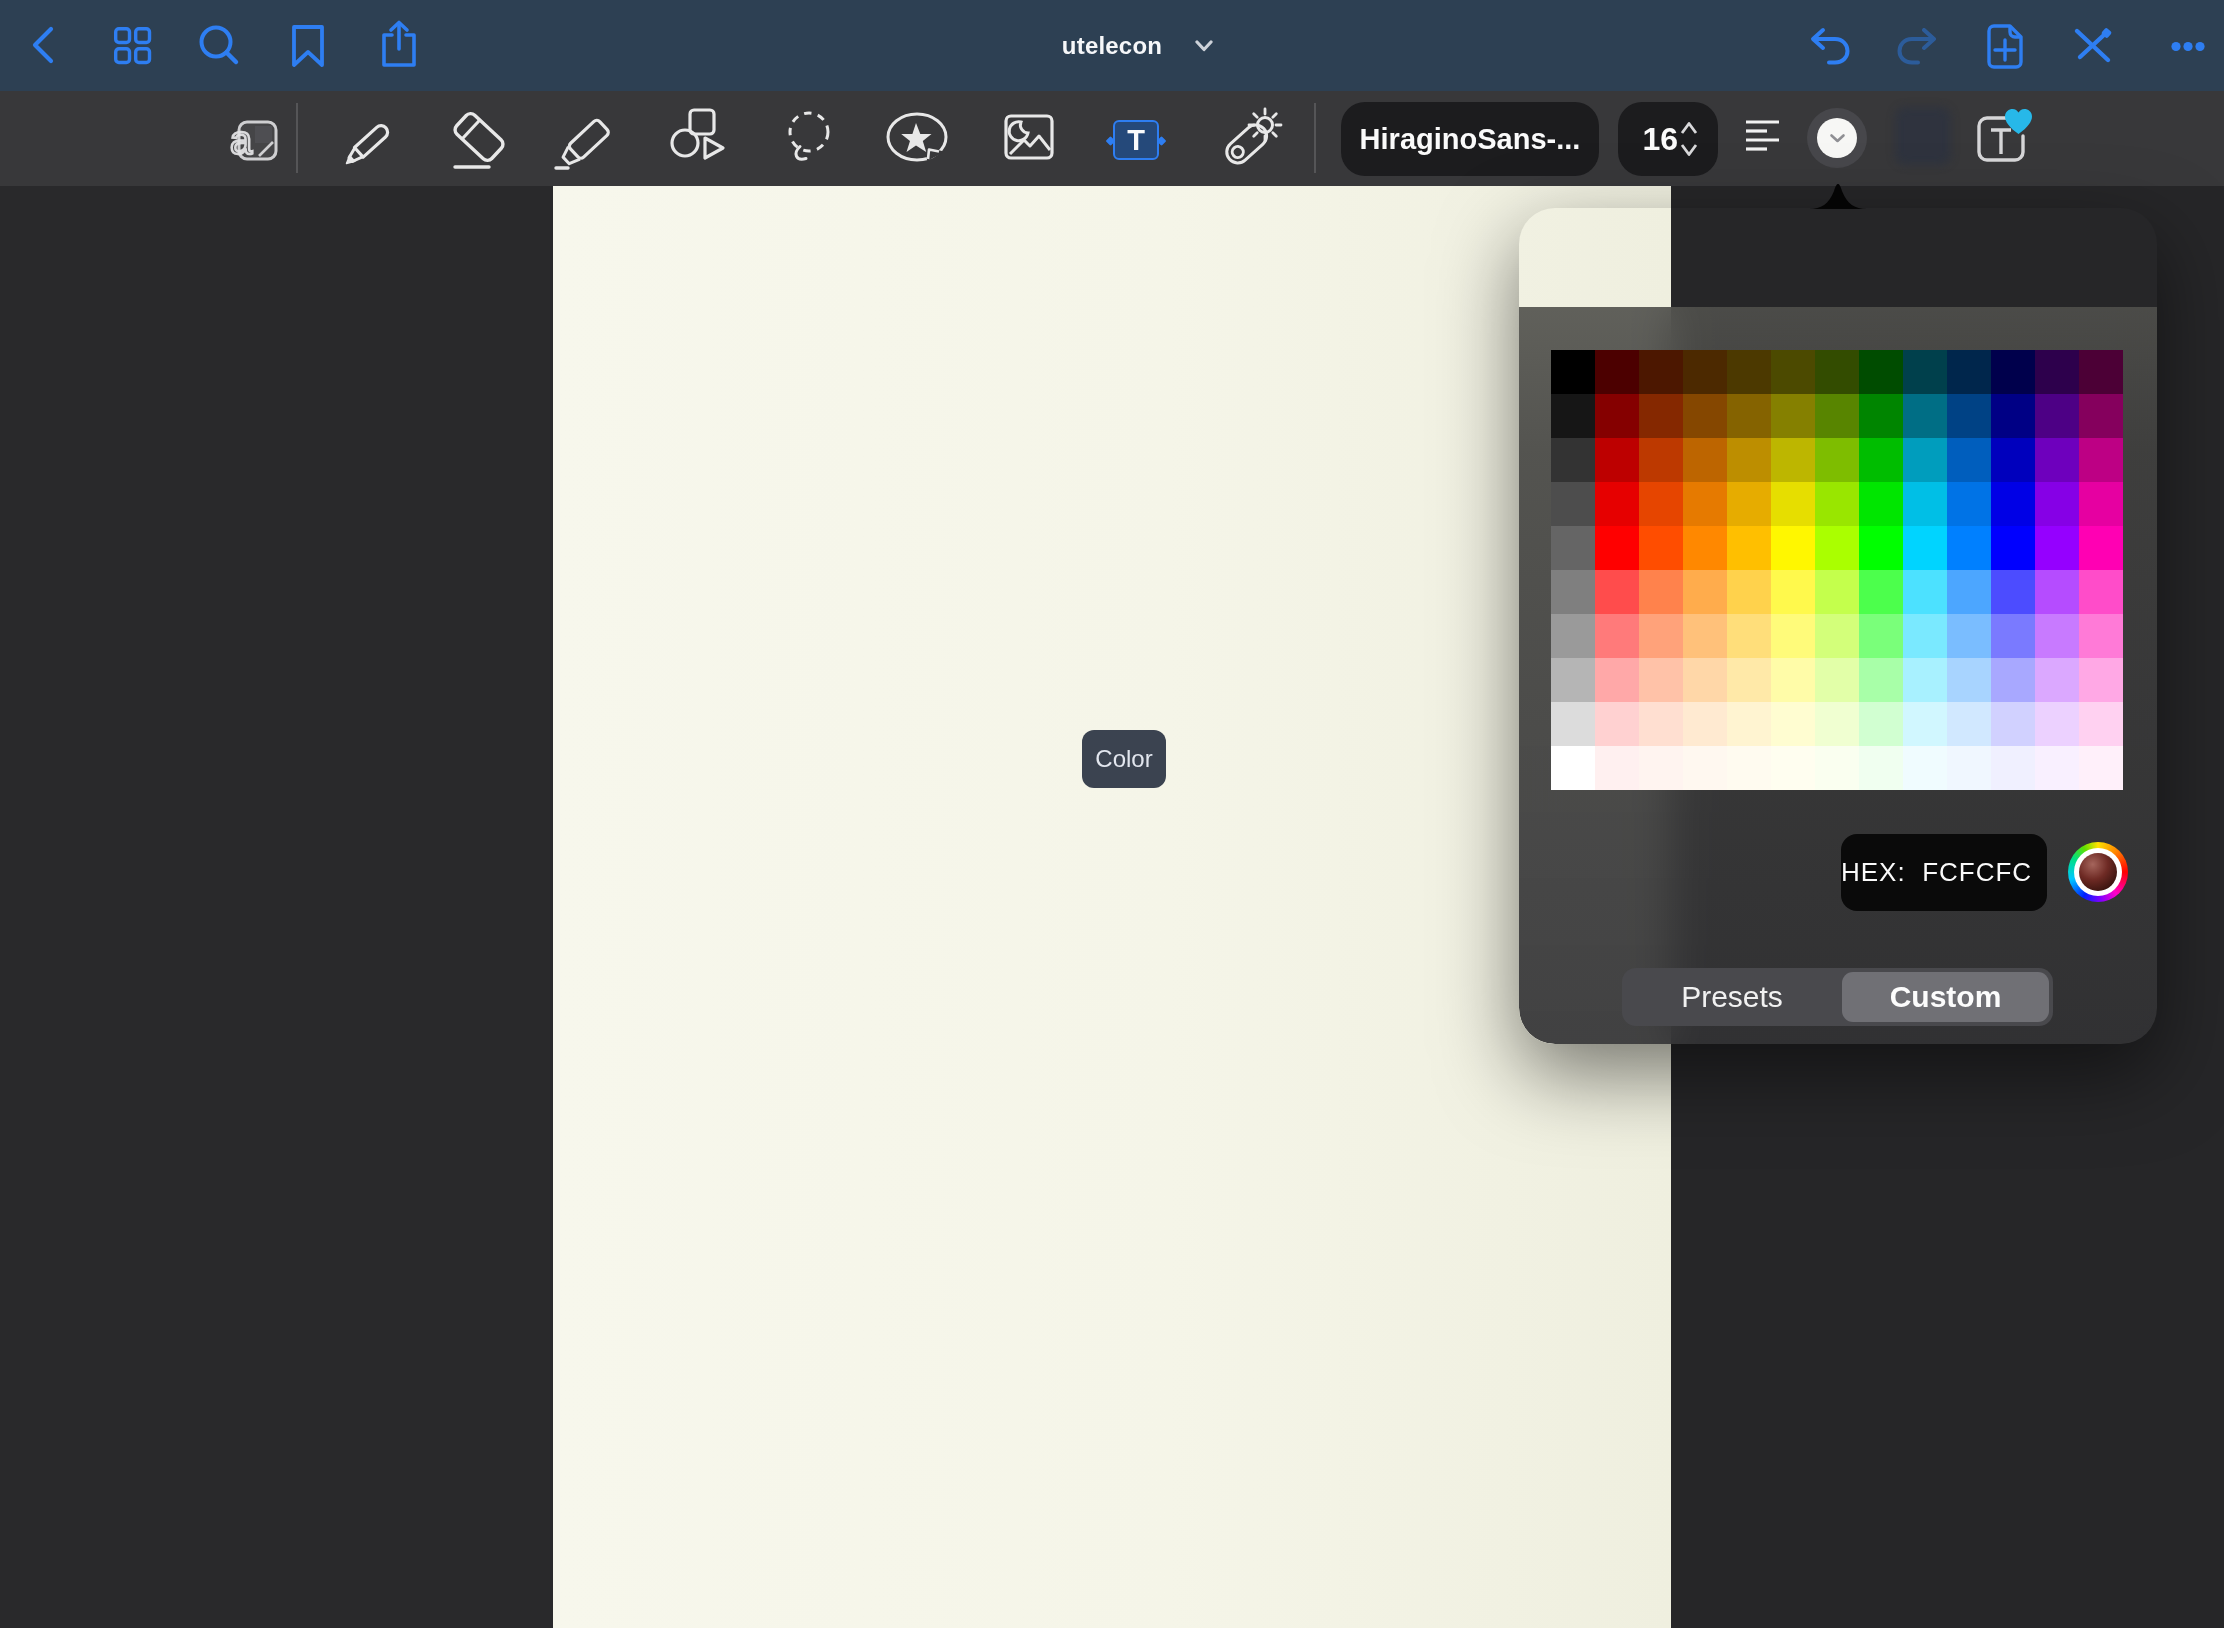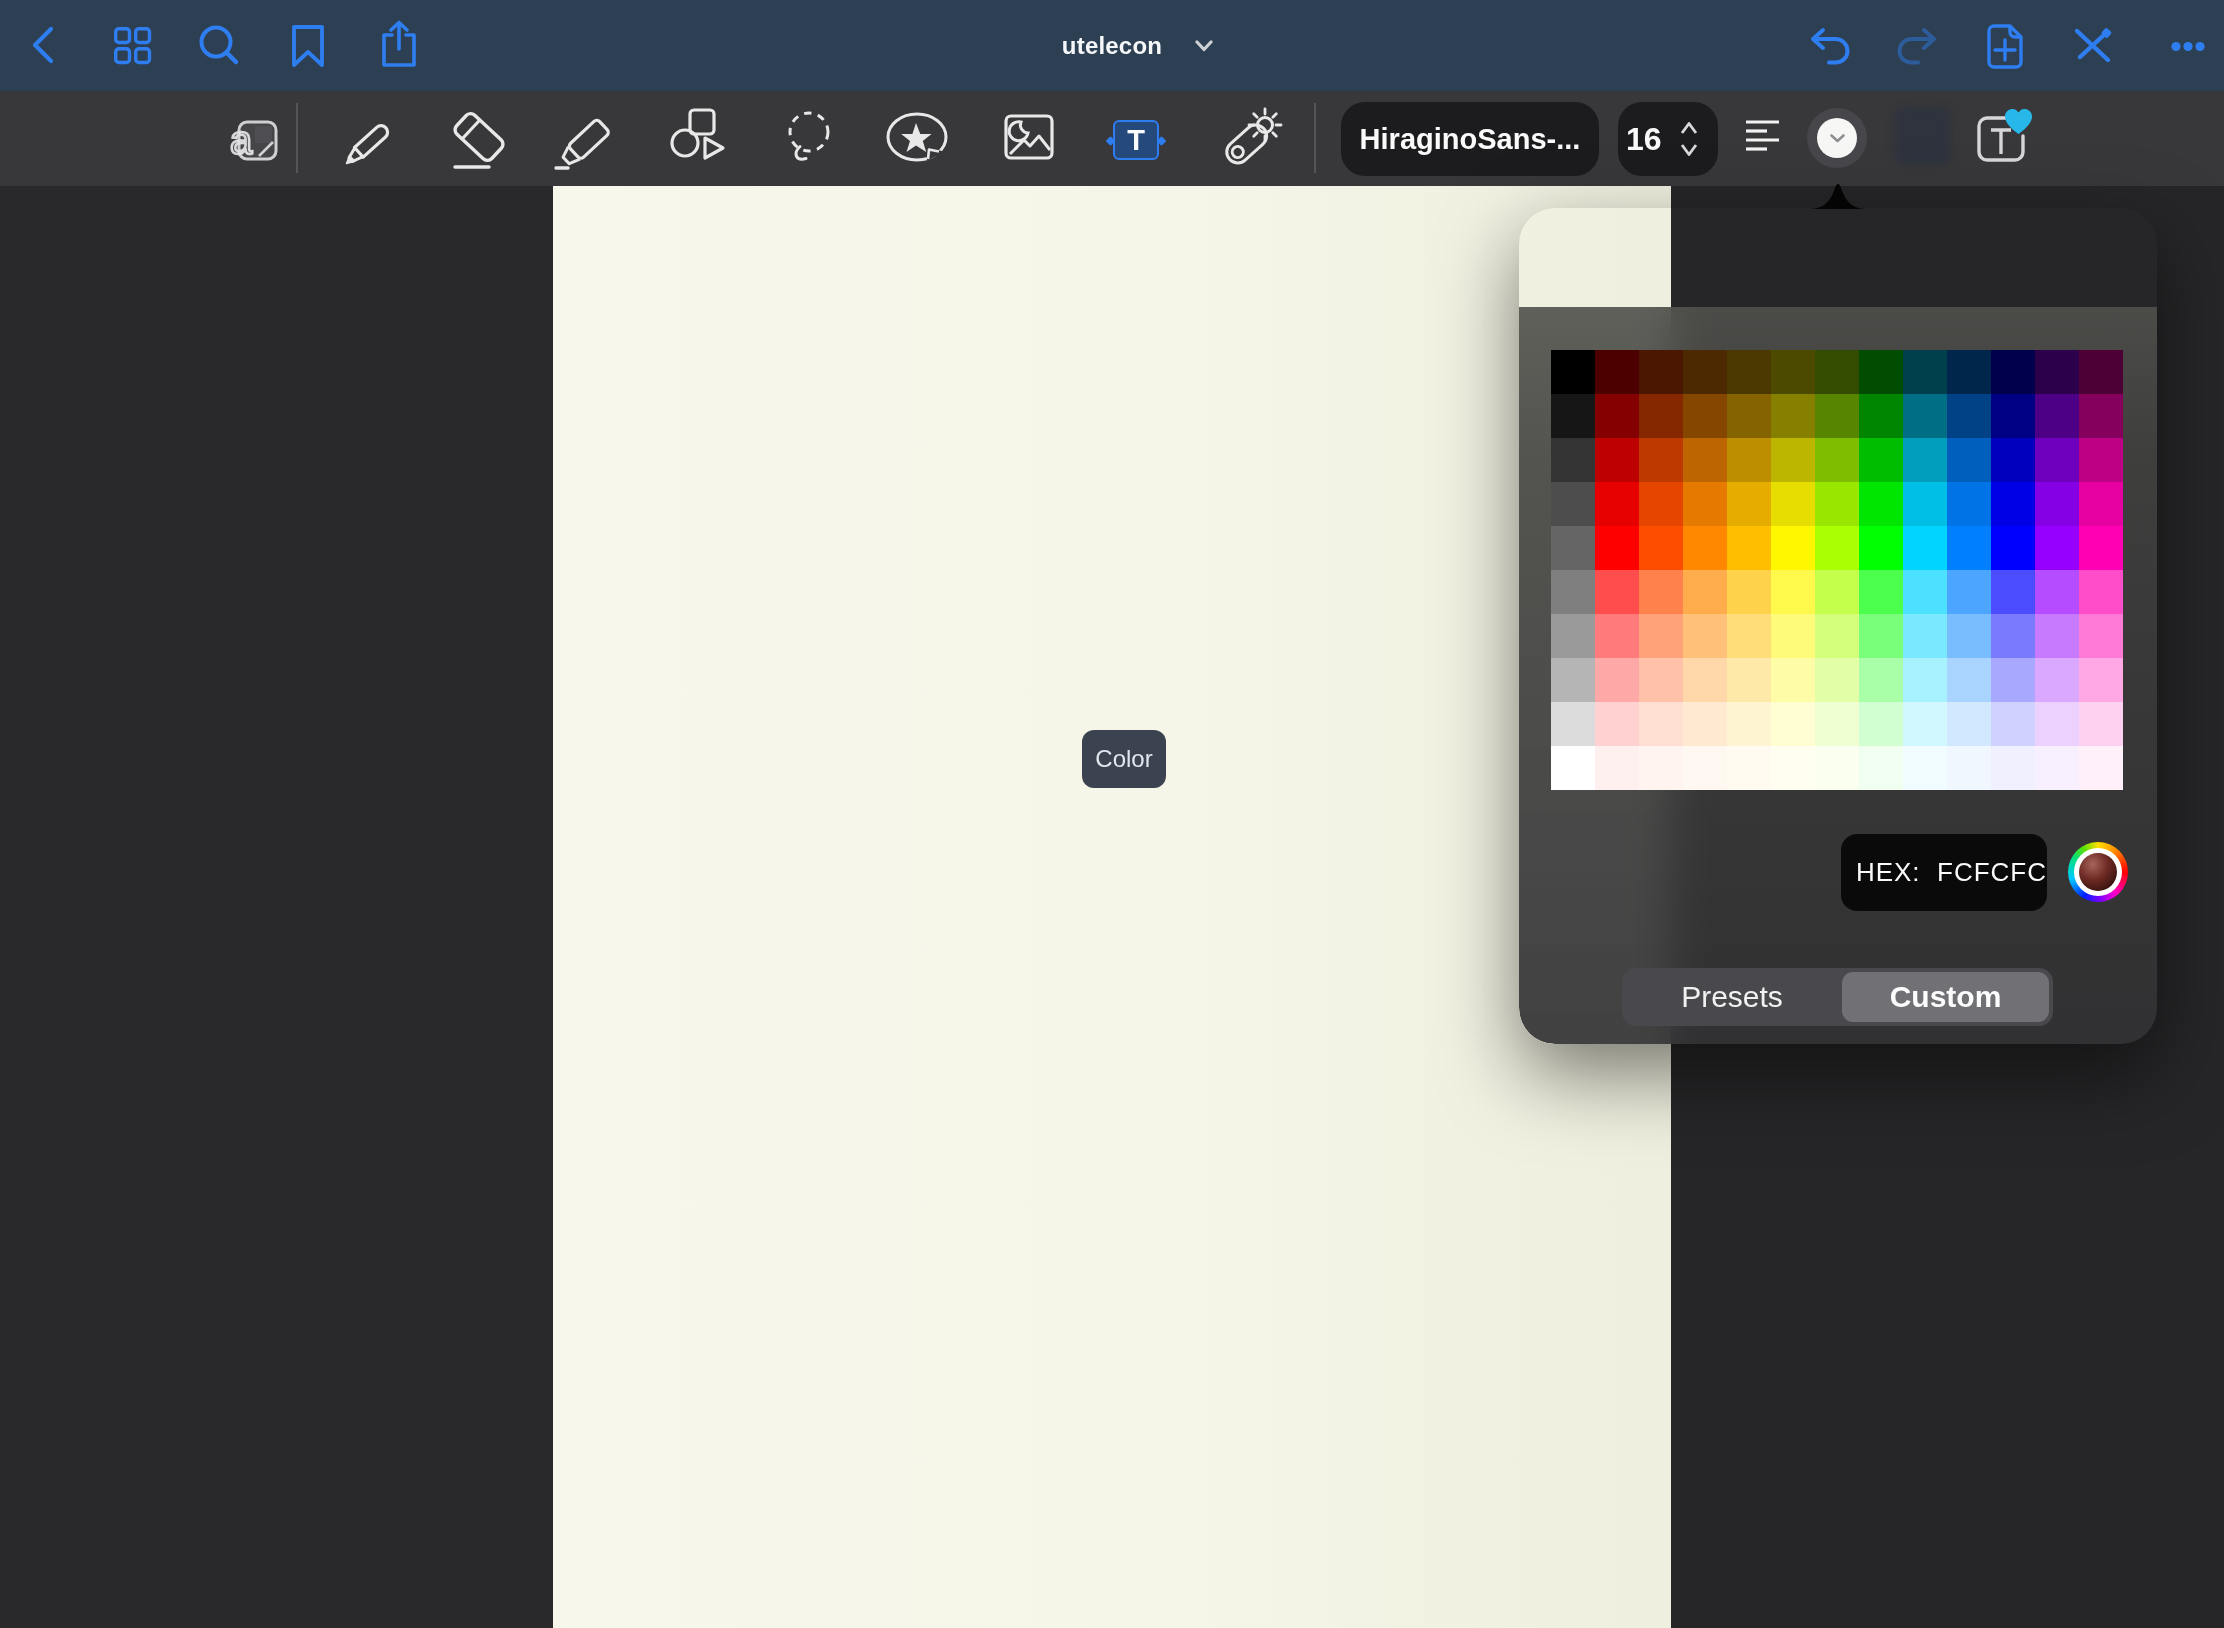--- a/index.html
+++ b/index.html
@@ -126,21 +126,21 @@
       <line x1="0.0" y1="11.0" x2="0.0" y2="16.0" stroke="#e8e8e8" stroke-width="2.8" stroke-linecap="round"></line>
       <line x1="-7.8" y1="7.8" x2="-11.3" y2="11.3" stroke="#e8e8e8" stroke-width="2.8" stroke-linecap="round"></line>
       <line x1="-11.0" y1="0.0" x2="-16.0" y2="0.0" stroke="#e8e8e8" stroke-width="2.8" stroke-linecap="round"></line>
       <line x1="-7.8" y1="-7.8" x2="-11.3" y2="-11.3" stroke="#e8e8e8" stroke-width="2.8" stroke-linecap="round"></line>
       <line x1="-0.0" y1="-11.0" x2="-0.0" y2="-16.0" stroke="#e8e8e8" stroke-width="2.8" stroke-linecap="round"></line>
       <line x1="7.8" y1="-7.8" x2="11.3" y2="-11.3" stroke="#e8e8e8" stroke-width="2.8" stroke-linecap="round"></line>
     </g>
   </svg>
 <div class="abs" style="left:1341px;top:102px;width:258px;height:74px;background:#1c1c1e;border-radius:24px;color:rgba(255,255,255,0.98);font-size:29px;font-weight:700;text-align:center;line-height:74px">HiraginoSans-...</div>
 <div class="abs" style="left:1618px;top:102px;width:100px;height:74px;background:#1c1c1e;border-radius:24px"></div>
-<div class="abs" style="left:1626px;top:102px;width:52px;height:74px;color:rgba(255,255,255,0.98);font-size:32px;font-weight:700;text-align:left;line-height:74px">16</div>
+<div class="abs" style="left:1626px;top:102px;width:52px;height:74px;color:rgba(255,255,255,0.98);font-size:32px;font-weight:700;text-align:right;line-height:74px">16</div>
 <svg style="left:1680px;top:121px" width="18" height="36">
     <path d="M2 12 L9 2.5 L16 12" fill="none" stroke="#d8d8da" stroke-width="2.8" stroke-linejoin="round"></path>
     <path d="M2 24 L9 33.5 L16 24" fill="none" stroke="#d8d8da" stroke-width="2.8" stroke-linejoin="round"></path>
   </svg>
 <svg style="left:1746px;top:120px" width="34" height="32">
     <line x1="0" y1="2" x2="33" y2="2" stroke="#f2f2f2" stroke-width="3.2"></line>
     <line x1="0" y1="11" x2="21" y2="11" stroke="#f2f2f2" stroke-width="3.2"></line>
     <line x1="0" y1="20" x2="33" y2="20" stroke="#f2f2f2" stroke-width="3.2"></line>
     <line x1="0" y1="29" x2="21" y2="29" stroke="#f2f2f2" stroke-width="3.2"></line>
   </svg>
@@ -288,20 +288,20 @@
       <i style="left:176px;top:396px;background:#fffbf0"></i>
       <i style="left:220px;top:396px;background:#fffef0"></i>
       <i style="left:264px;top:396px;background:#fafff0"></i>
       <i style="left:308px;top:396px;background:#f0fff0"></i>
       <i style="left:352px;top:396px;background:#f0fcff"></i>
       <i style="left:396px;top:396px;background:#f0f7ff"></i>
       <i style="left:440px;top:396px;background:#f0f0ff"></i>
       <i style="left:484px;top:396px;background:#f9f0ff"></i>
       <i style="left:528px;top:396px;background:#fff0fa"></i>
     </div>
-    <div class="abs" style="left:322px;top:626px;width:206px;height:77px;background:#0a0a0a;border-radius:16px;color:rgba(255,255,255,0.98);font-size:26px;text-align:right;line-height:77px;letter-spacing:1px">HEX:&nbsp; FCFCFC</div>
+    <div class="abs" style="left:322px;top:626px;width:206px;height:77px;background:#0a0a0a;border-radius:16px;color:rgba(255,255,255,0.98);font-size:26px;text-align:left;line-height:77px;letter-spacing:1px">HEX:&nbsp; FCFCFC</div>
     <div class="abs" style="left:549px;top:634px;width:60px;height:60px;border-radius:50%;background:conic-gradient(from 0deg, #ffe000, #ff8800 40deg, #ff0000 90deg, #ff00c8 140deg, #8000ff 175deg, #0020ff 210deg, #00c8ff 255deg, #00e080 300deg, #60e000 330deg, #ffe000 360deg)"></div>
     <div class="abs" style="left:555px;top:640px;width:48px;height:48px;border-radius:50%;background:#fff"></div>
     <div class="abs" style="left:560px;top:645px;width:38px;height:38px;border-radius:50%;background:radial-gradient(circle at 36% 30%, #a5655c 0%, #6e2a24 42%, #230a06 95%)"></div>
     <div class="abs" style="left:103px;top:760px;width:431px;height:58px;background:#49494d;border-radius:14px"></div>
     <div class="abs" style="left:323px;top:764px;width:207px;height:50px;background:#707075;border-radius:11px"></div>
     <div class="abs" style="left:103px;top:760px;width:220px;height:58px;color:rgba(245,245,245,0.98);font-size:30px;text-align:center;line-height:58px">Presets</div>
     <div class="abs" style="left:323px;top:760px;width:207px;height:58px;color:rgba(255,255,255,0.98);font-size:30px;font-weight:700;text-align:center;line-height:58px">Custom</div>
   </div>
 </body></html>

